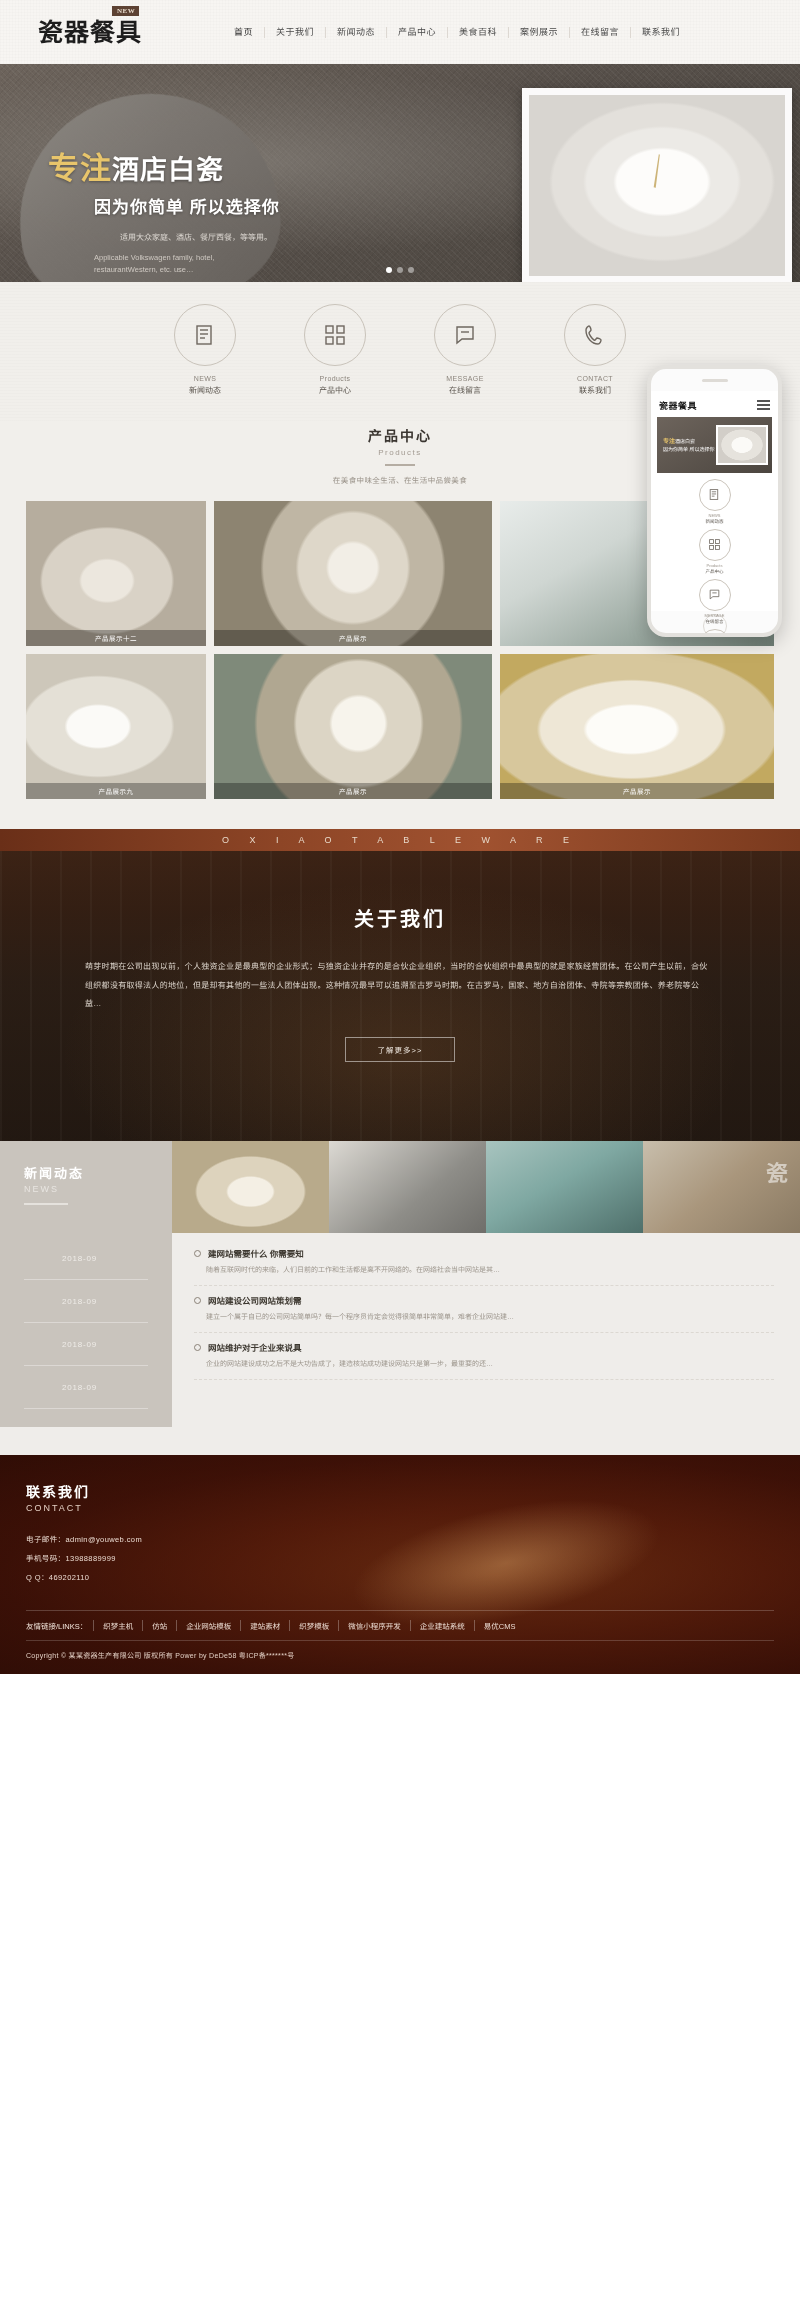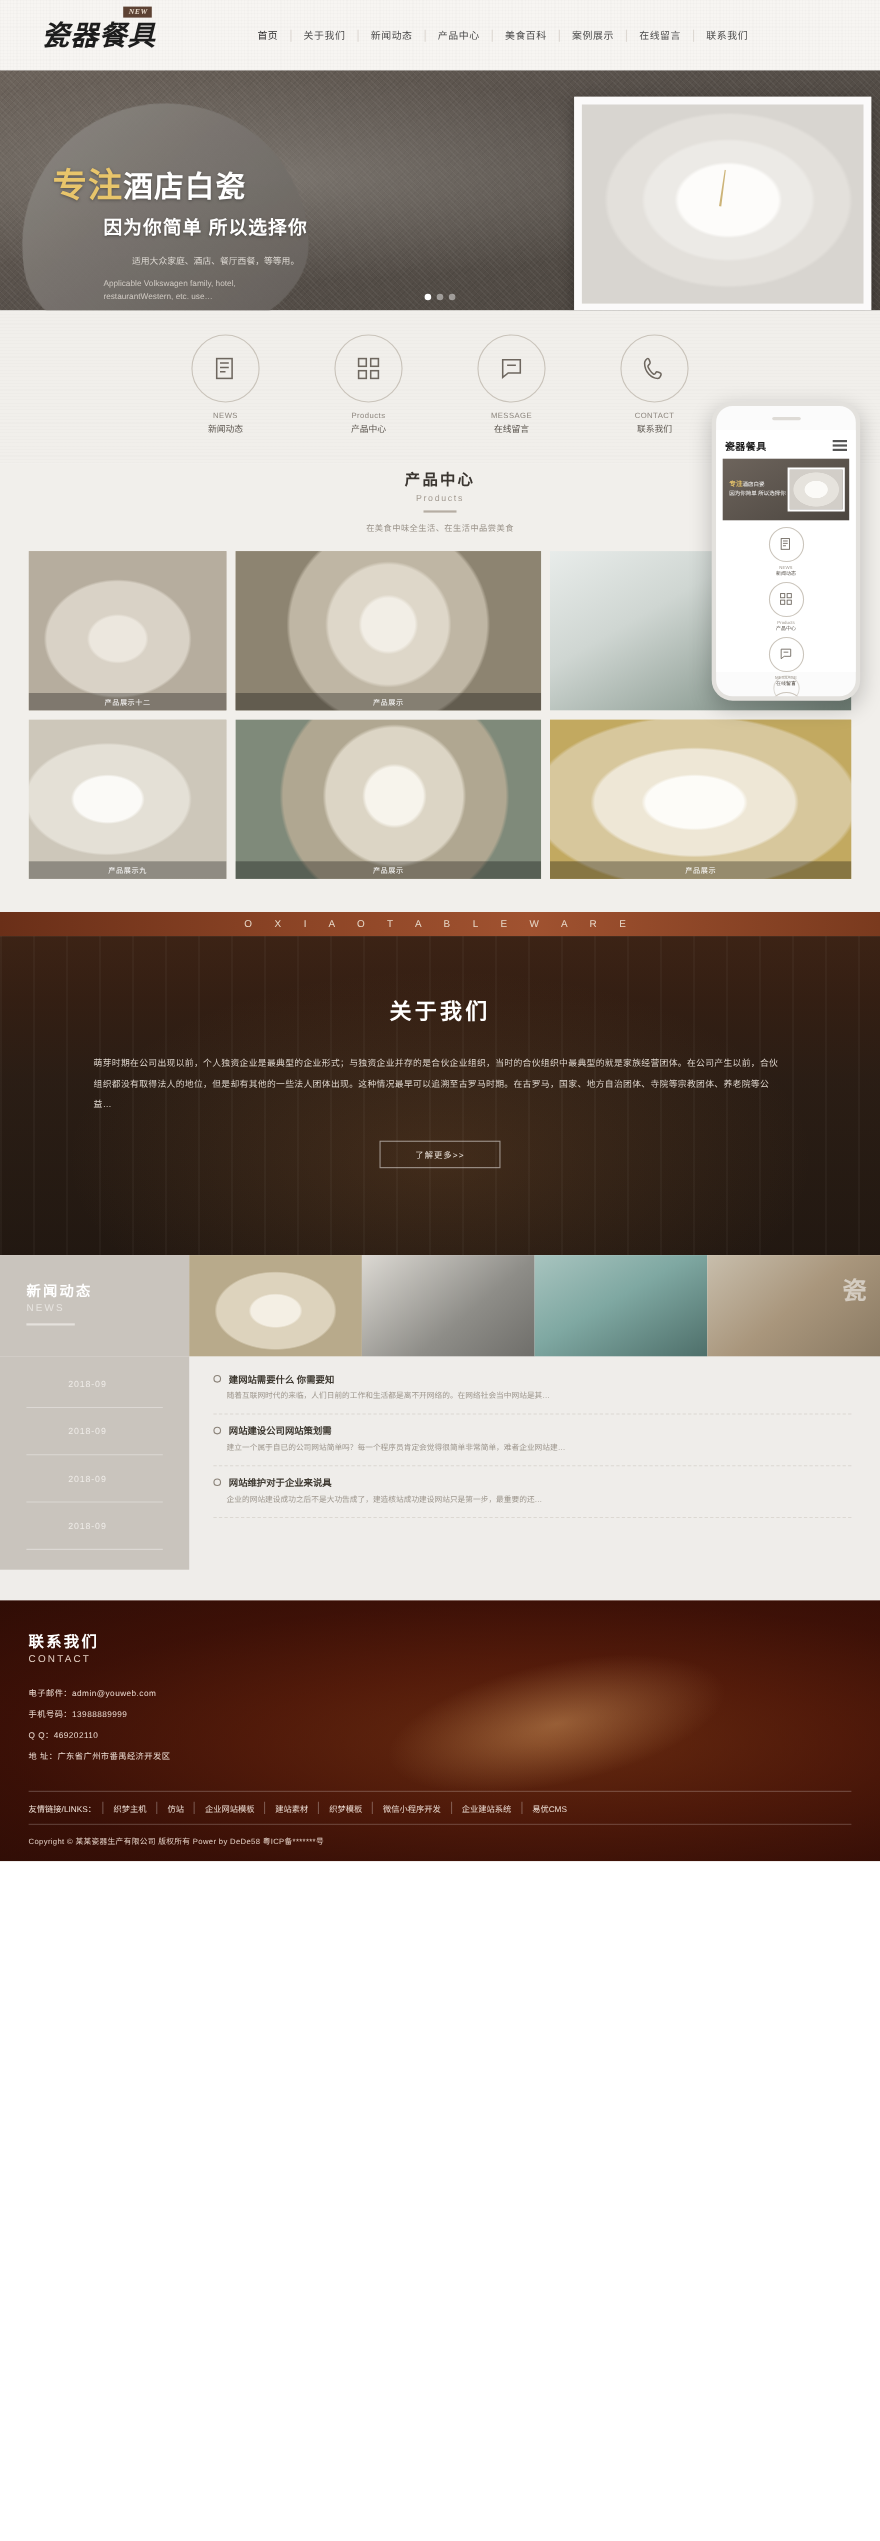--- a/index.html
+++ b/index.html
@@ -18,21 +18,21 @@
     height: 64px;
     background: #f7f5f2;
     background-image:
       repeating-linear-gradient(0deg, rgba(0,0,0,.012) 0 1px, transparent 1px 3px),
       repeating-linear-gradient(90deg, rgba(0,0,0,.012) 0 1px, transparent 1px 3px);
     display: flex;
     align-items: center;
     padding: 0 20px;
     position: relative;
   }
-  .logo-wrap { position: relative; width: 175px; padding-left: 18px; font-style: italic; }
+  .logo-wrap { position: relative; width: 175px; padding-left: 18px; }
   .logo-new {
     position: absolute;
     top: -14px; left: 92px;
     background: #5d4233;
     color: #e9dccd;
     font-size: 7px;
     letter-spacing: .5px;
     padding: 1px 4px 1px 5px;
     font-family: "Liberation Serif", serif;
     font-weight: 700;
@@ -593,21 +593,20 @@
   </div>
 
   <div class="contact">
     <div class="contact-inner">
       <h3>联系我们</h3>
       <div class="en">CONTACT</div>
       <ul class="contact-list" id="contact-list">
           <li>电子邮件：admin@youweb.com</li>
           <li>手机号码：13988889999</li>
           <li>Q Q：469202110</li>
-          <li>地  址：广东省广州市番禺经济开发区</li>
         </ul>
 
       <div class="links" id="links">
         <span class="lbl">友情链接/LINKS：</span>
       <a href="#">织梦主机</a>
           <a href="#">仿站</a>
           <a href="#">企业网站模板</a>
           <a href="#">建站素材</a>
           <a href="#">织梦模板</a>
           <a href="#">微信小程序开发</a>

